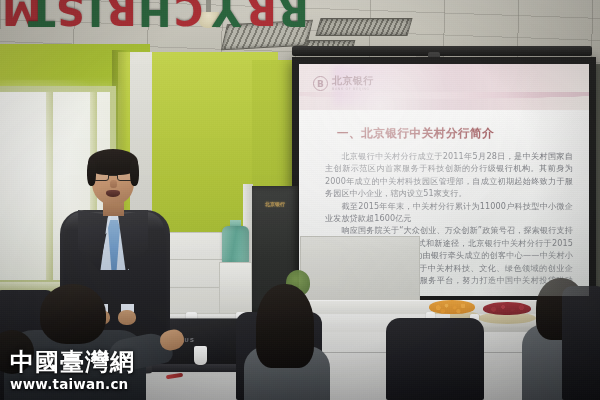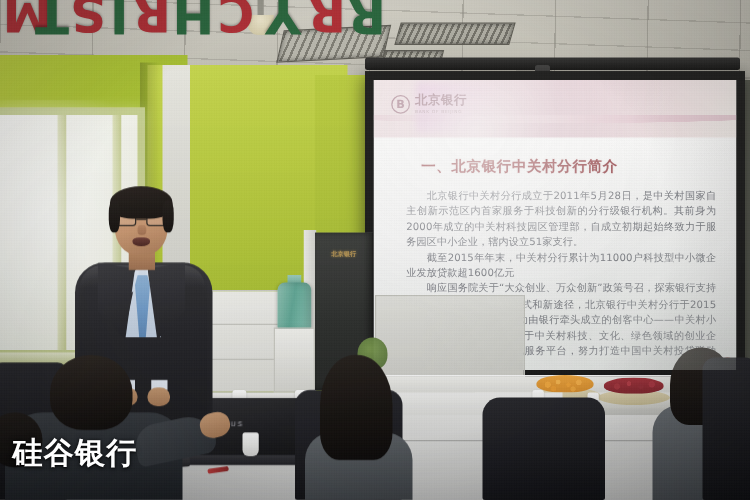--- a/index.html
+++ b/index.html
@@ -769,16 +769,17 @@
   <div class="p1-arm"></div>
   <div class="p1-hand"></div>
   <div class="p1-head"></div>
   <div class="p4-head"></div>
 
   <div class="vignette"></div>
   <div class="grain"></div>
   <div class="warm"></div>
 
   <div class="watermark">
-    <div class="wm-cn">硅谷银行</div>
+    <div class="wm-cn">中國臺灣網</div>
+    <div class="wm-url">www.taiwan.cn</div>
   </div>
 
 </div>
 
 </body></html>

